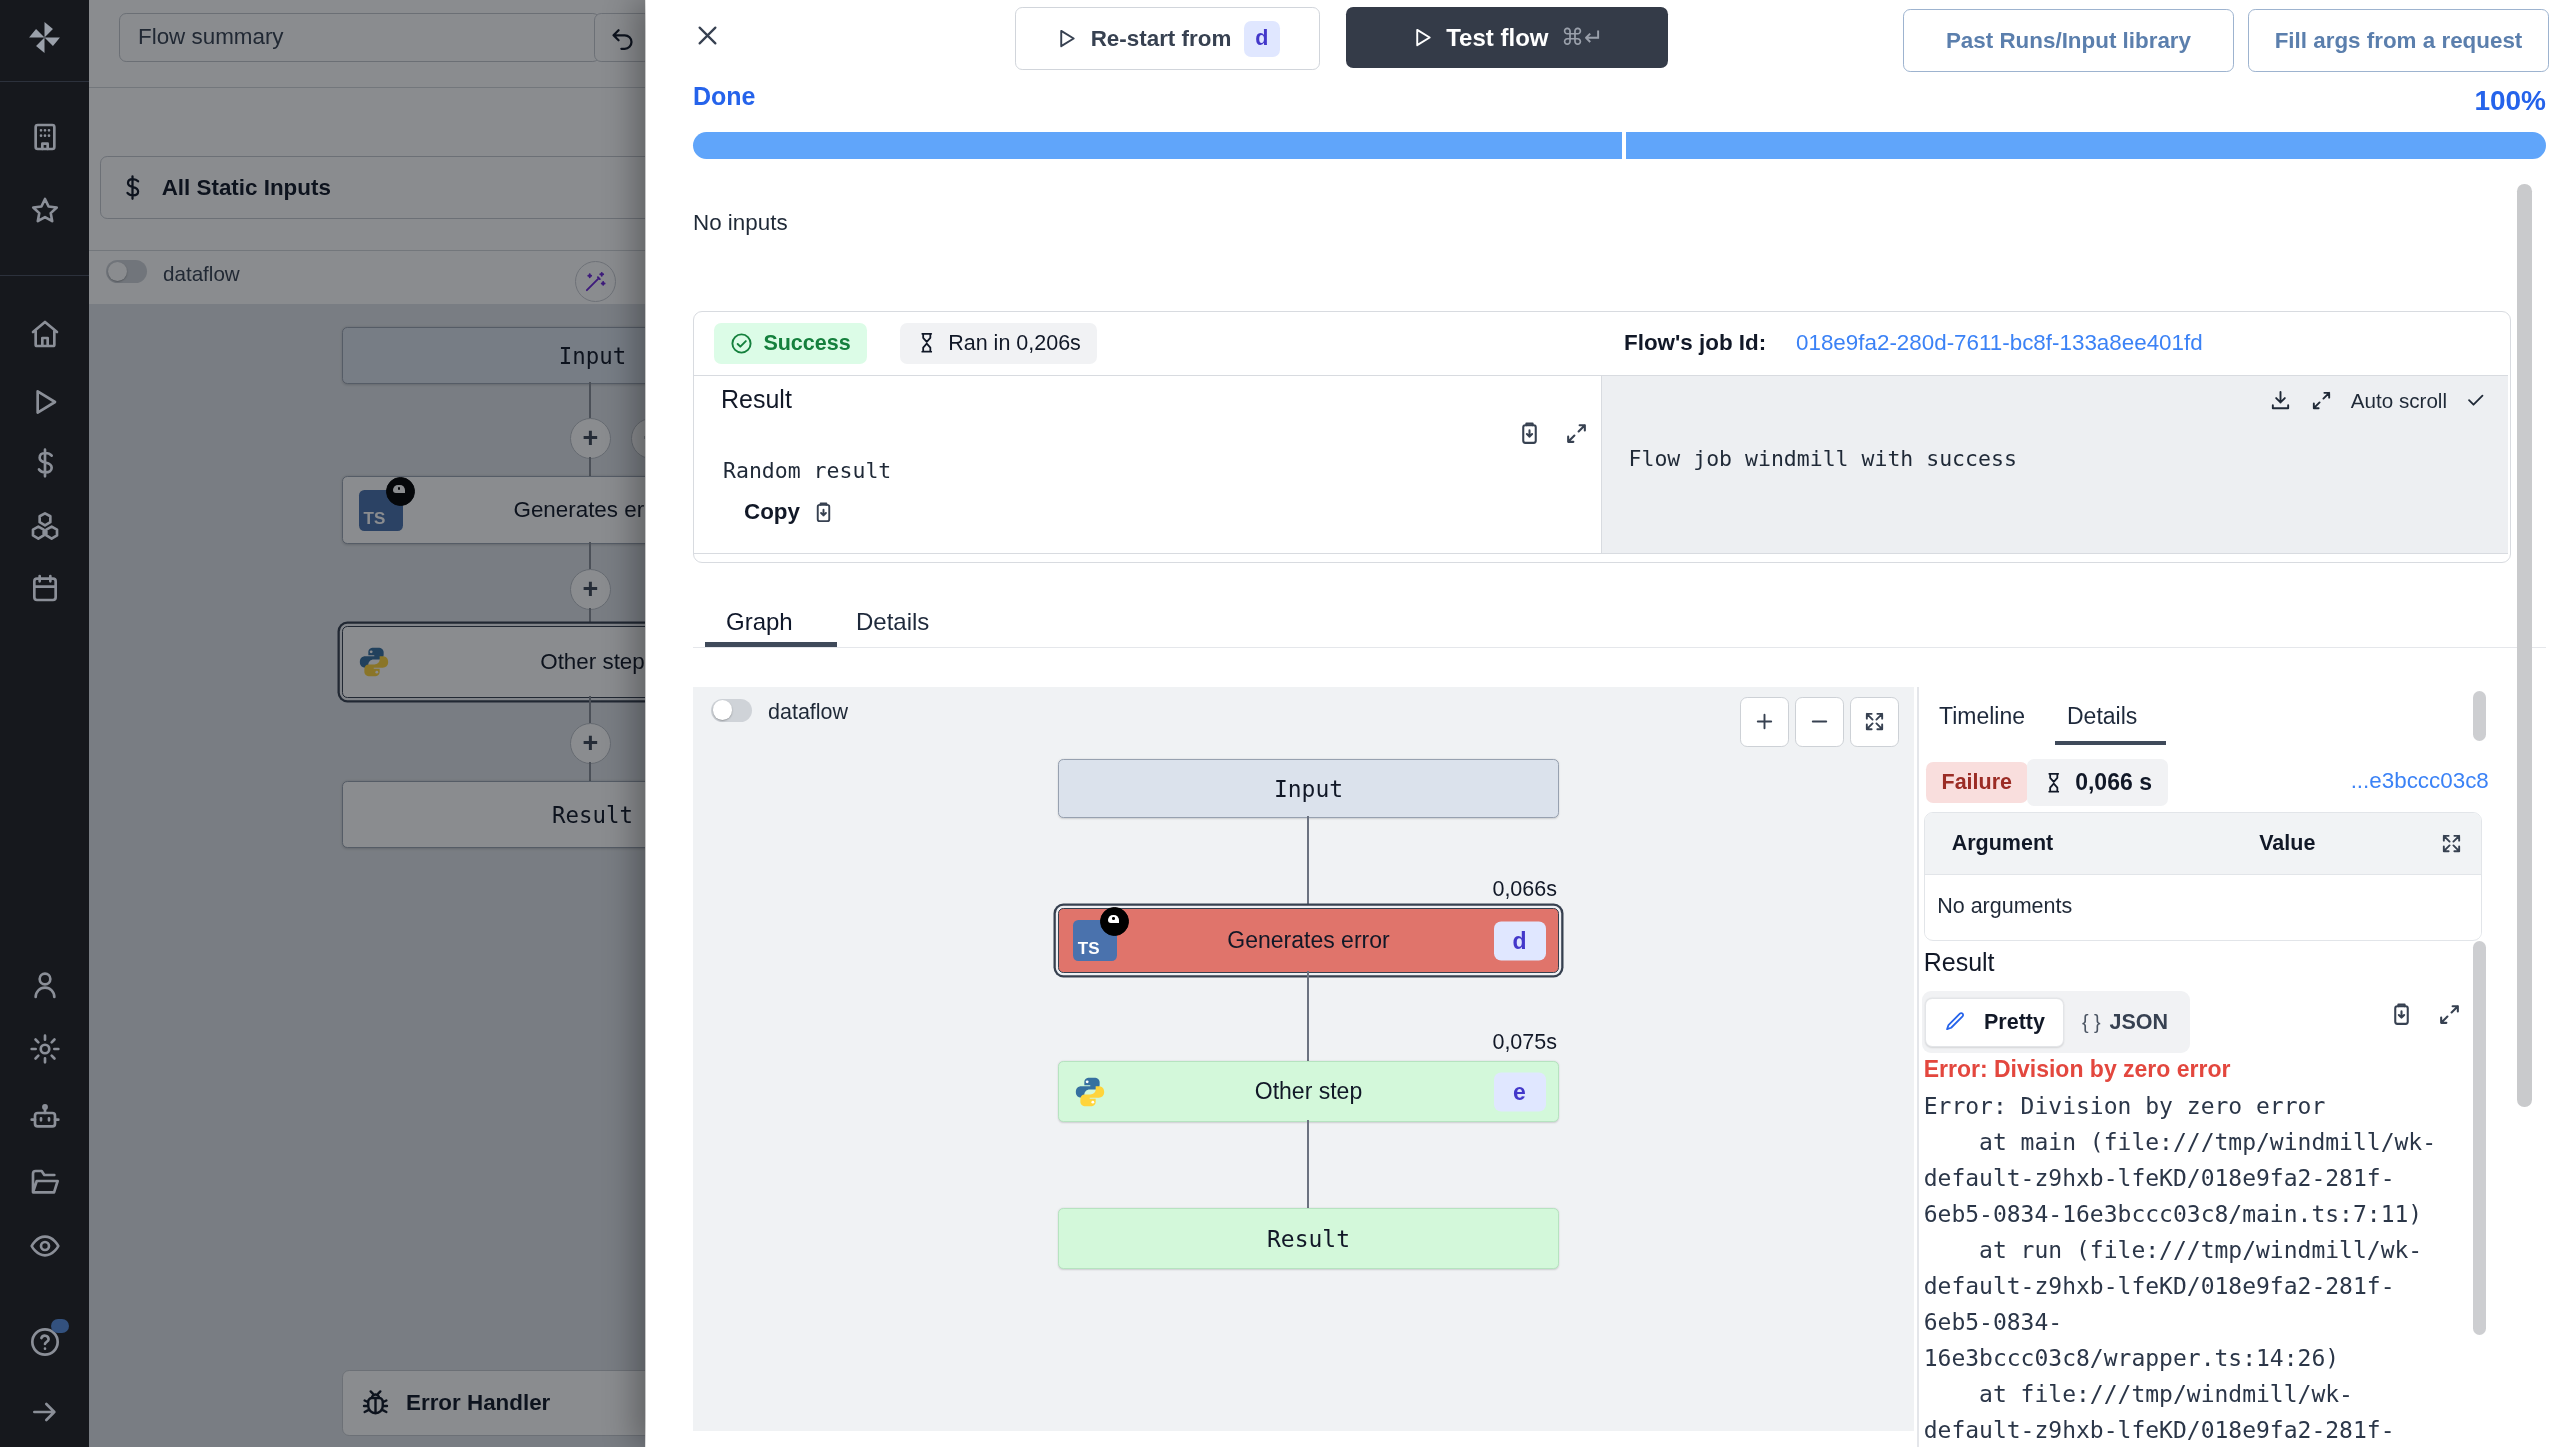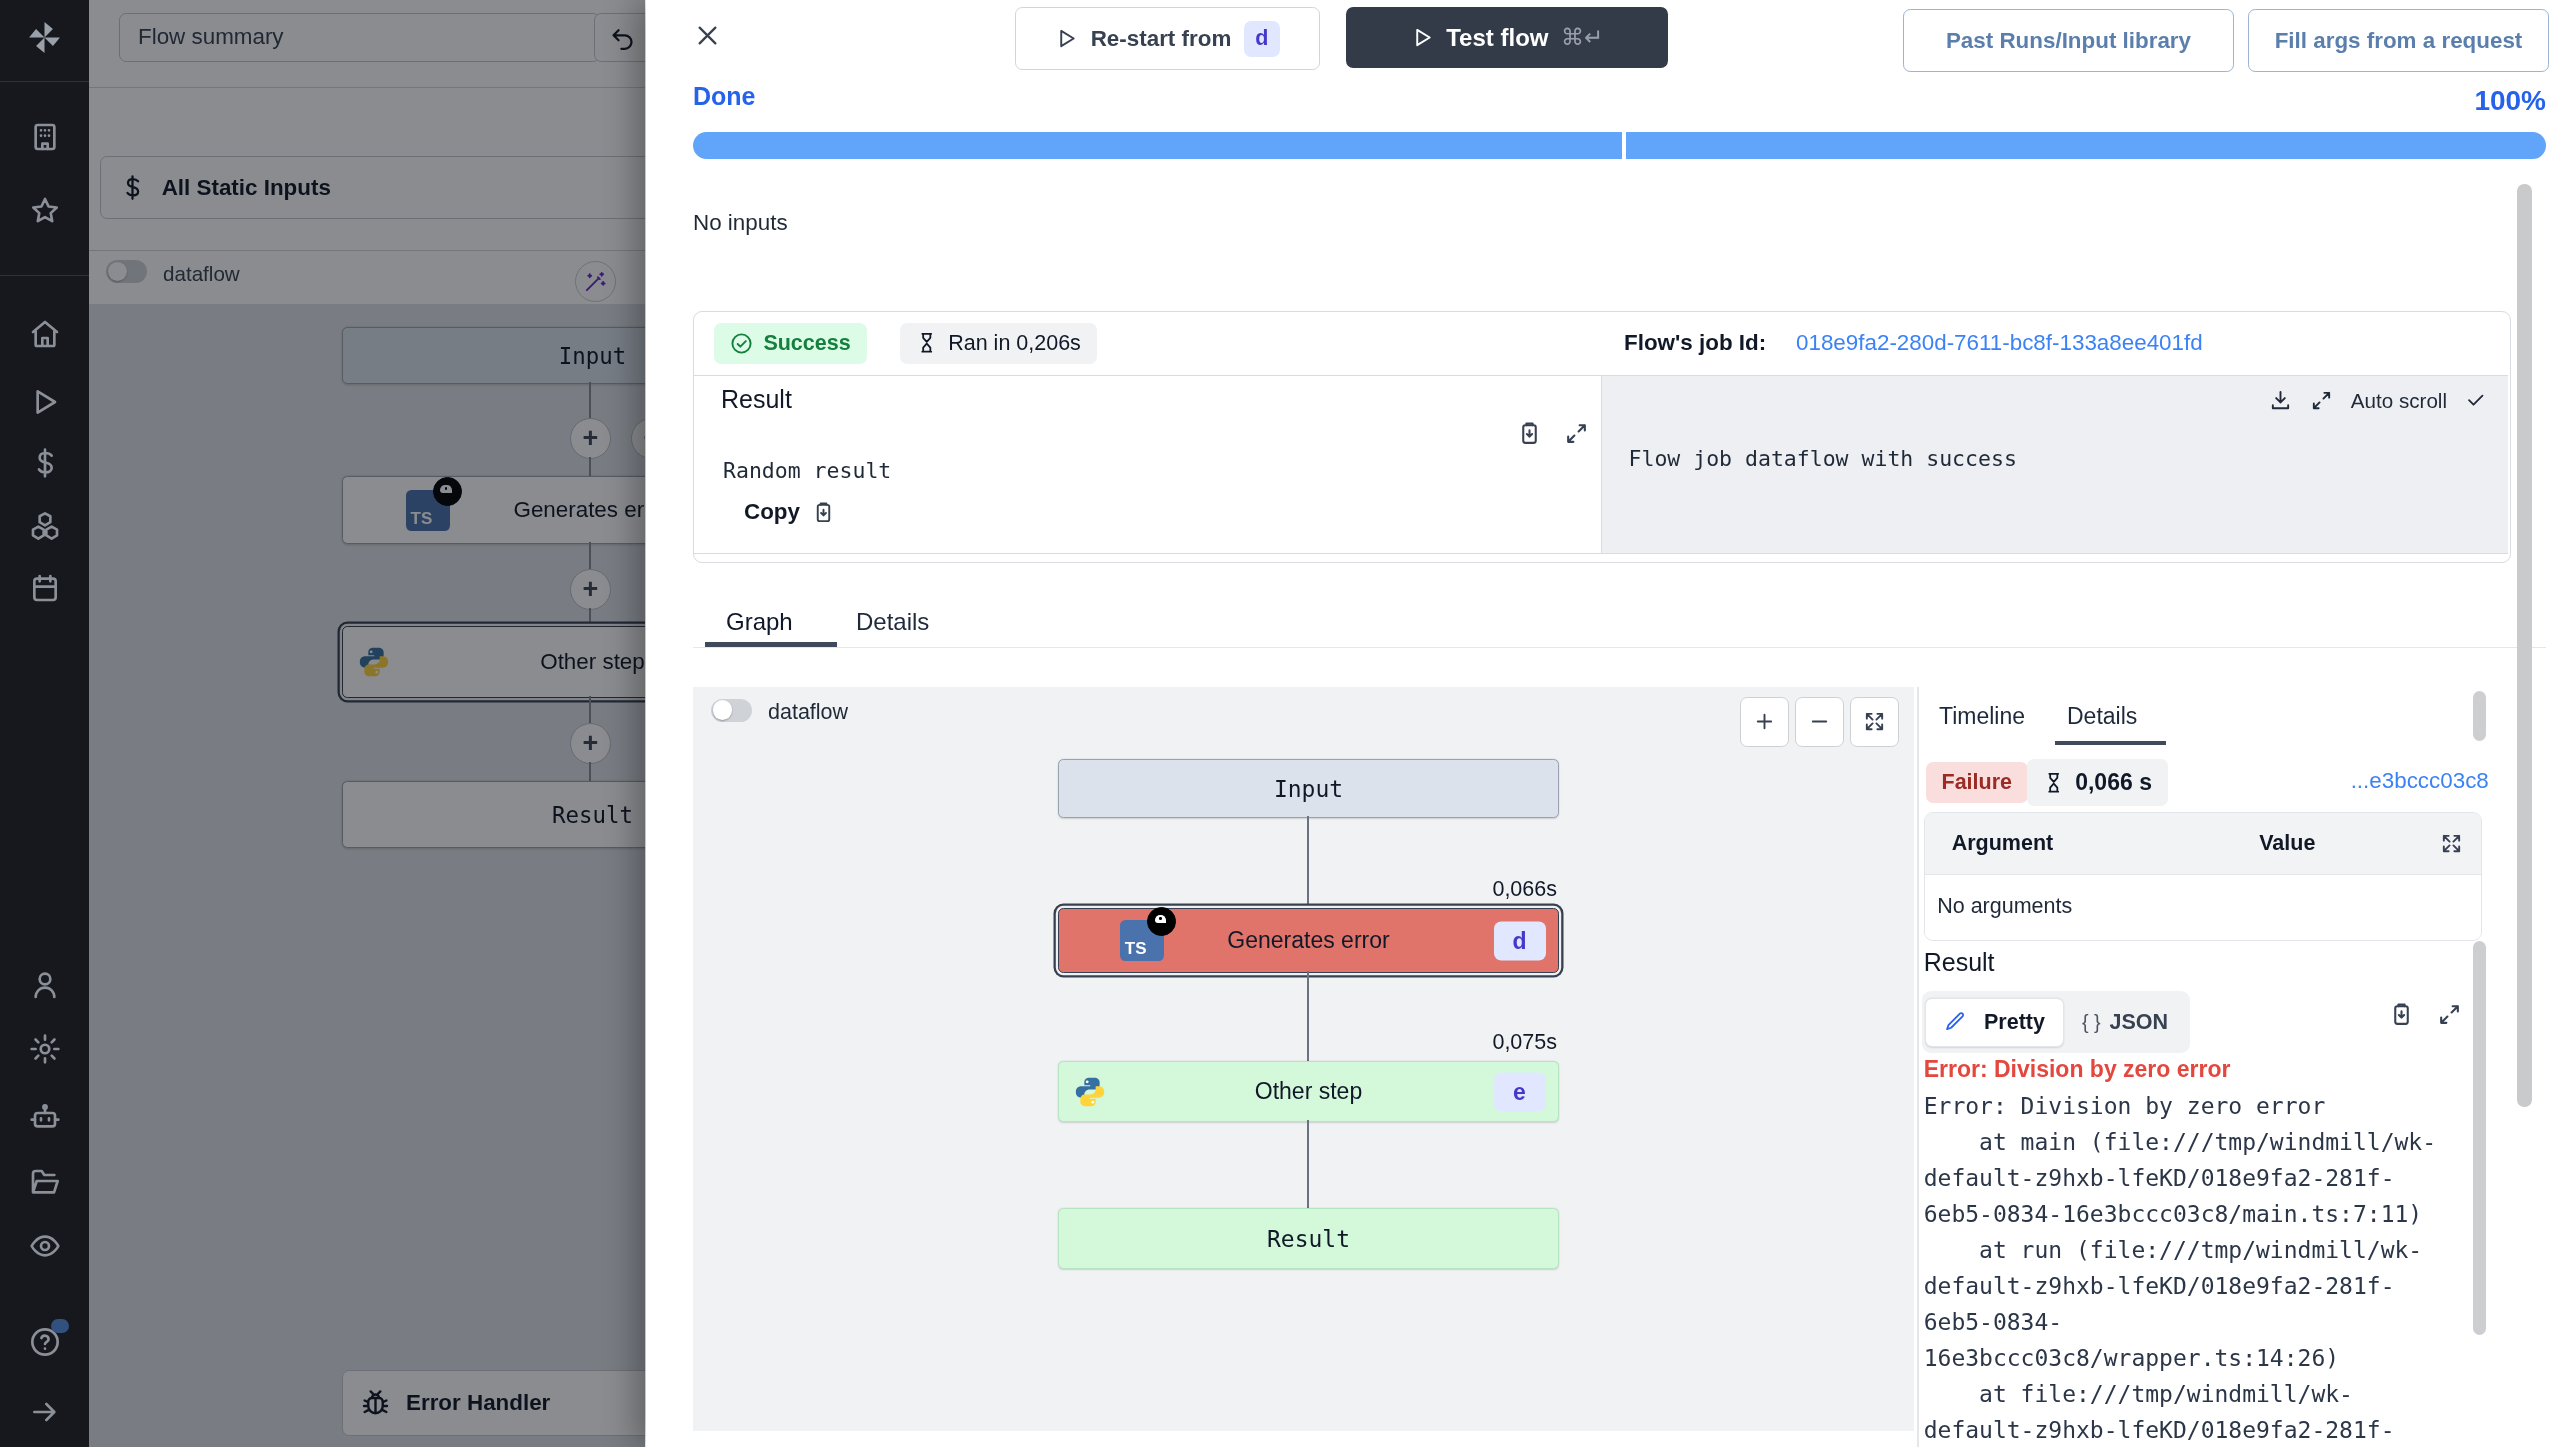--- a/index.html
+++ b/index.html
@@ -52,21 +52,21 @@
   .gnode{position:absolute;left:365px;width:499px;border-radius:5.4px;display:flex;align-items:center;
          justify-content:center;font-size:23px;color:#111827;box-shadow:0 0.9px 1.8px rgba(0,0,0,.15);}
   .gline{position:absolute;left:614px;width:1.8px;background:#6b7280;}
   .gtime{position:absolute;right:357px;font-size:21.5px;color:#111827;}
   .gkey{position:absolute;right:12.5px;top:50%;transform:translateY(-50%);width:52px;height:39px;
         font-size:23px;}
   .zoombtn{position:absolute;top:9.8px;width:47px;height:48px;background:#fff;border:1.3px solid #cdd1d6;
            border-radius:7.2px;color:#374151;display:flex;align-items:center;justify-content:center;}
   .selected{border:1.8px solid #36404f !important;box-shadow:0 0 0 2.2px #eef0f3,0 0 0 4.5px #36404f !important;}
   .tsbox{width:39px;height:39px;background:#4a72ad;border-radius:5.4px;color:#fff;font-weight:bold;
-         font-size:17px;display:flex;align-items:flex-end;padding:0 0 2.7px 4.5px;position:relative;margin-left:47px;}
+         font-size:17px;display:flex;align-items:flex-end;padding:0 0 2.7px 4.5px;position:relative;}
   .deno{position:absolute;top:-12.5px;right:-12.5px;width:27px;height:27px;border-radius:50%;background:#000;
         border:0.9px solid #000;}
   .deno i{position:absolute;left:6.3px;top:7.2px;width:11.6px;height:8px;background:#fff;
           border-radius:6.3px 6.3px 0 3.6px;}
   .deno u{position:absolute;left:10.7px;top:9px;width:2.7px;height:2.7px;background:#000;border-radius:50%;}
 
   
   #right-panel{left:1275px;top:687px;width:575px;height:760px;background:#fff;overflow:hidden;}
   .tab{font-weight:normal;font-size:23px;color:#1e293b;cursor:pointer;}
   .thumb{position:absolute;background:#cdced1;border-radius:7.2px;}
@@ -329,21 +329,21 @@
                 <path d="M12 3v11M7.5 9.5L12 14l4.5-4.5M4 17v3h16v-3"></path>
               </svg>
             <svg class="s" viewBox="0 0 24 24" width="23" height="23">
                 <path d="M15 4h5v5M9 20H4v-5M20 4l-6 6M4 20l6-6"></path>
               </svg>
             <span style="font-size:20.6px">Auto scroll</span>
             <svg class="s" viewBox="0 0 24 24" width="21.5" height="21.5">
                 <path d="M4.5 12.5l5 5L19.5 7.5"></path>
               </svg>
           </div>
-          <span class="abs mono" style="left:27px;top:70px;font-size:21.5px">Flow job dataflow with success</span>
+          <span class="abs mono" style="left:27px;top:70px;font-size:21.5px">Flow job windmill with success</span>
         </div>
       </div>
     </div>
 
     <span class="abs tab" style="left:80px;top:608px;color:#0f172a;font-size:24px">Graph</span>
     <div class="abs" style="left:59px;top:642px;width:132px;height:4.5px;background:#3f4a5a"></div>
     <span class="abs tab" style="left:210px;top:608px;font-size:24px">Details</span>
     <div class="abs" style="left:47px;top:647px;width:1853px;height:1.3px;background:#e5e7eb"></div>
 
     <div class="abs" id="graph-panel">

